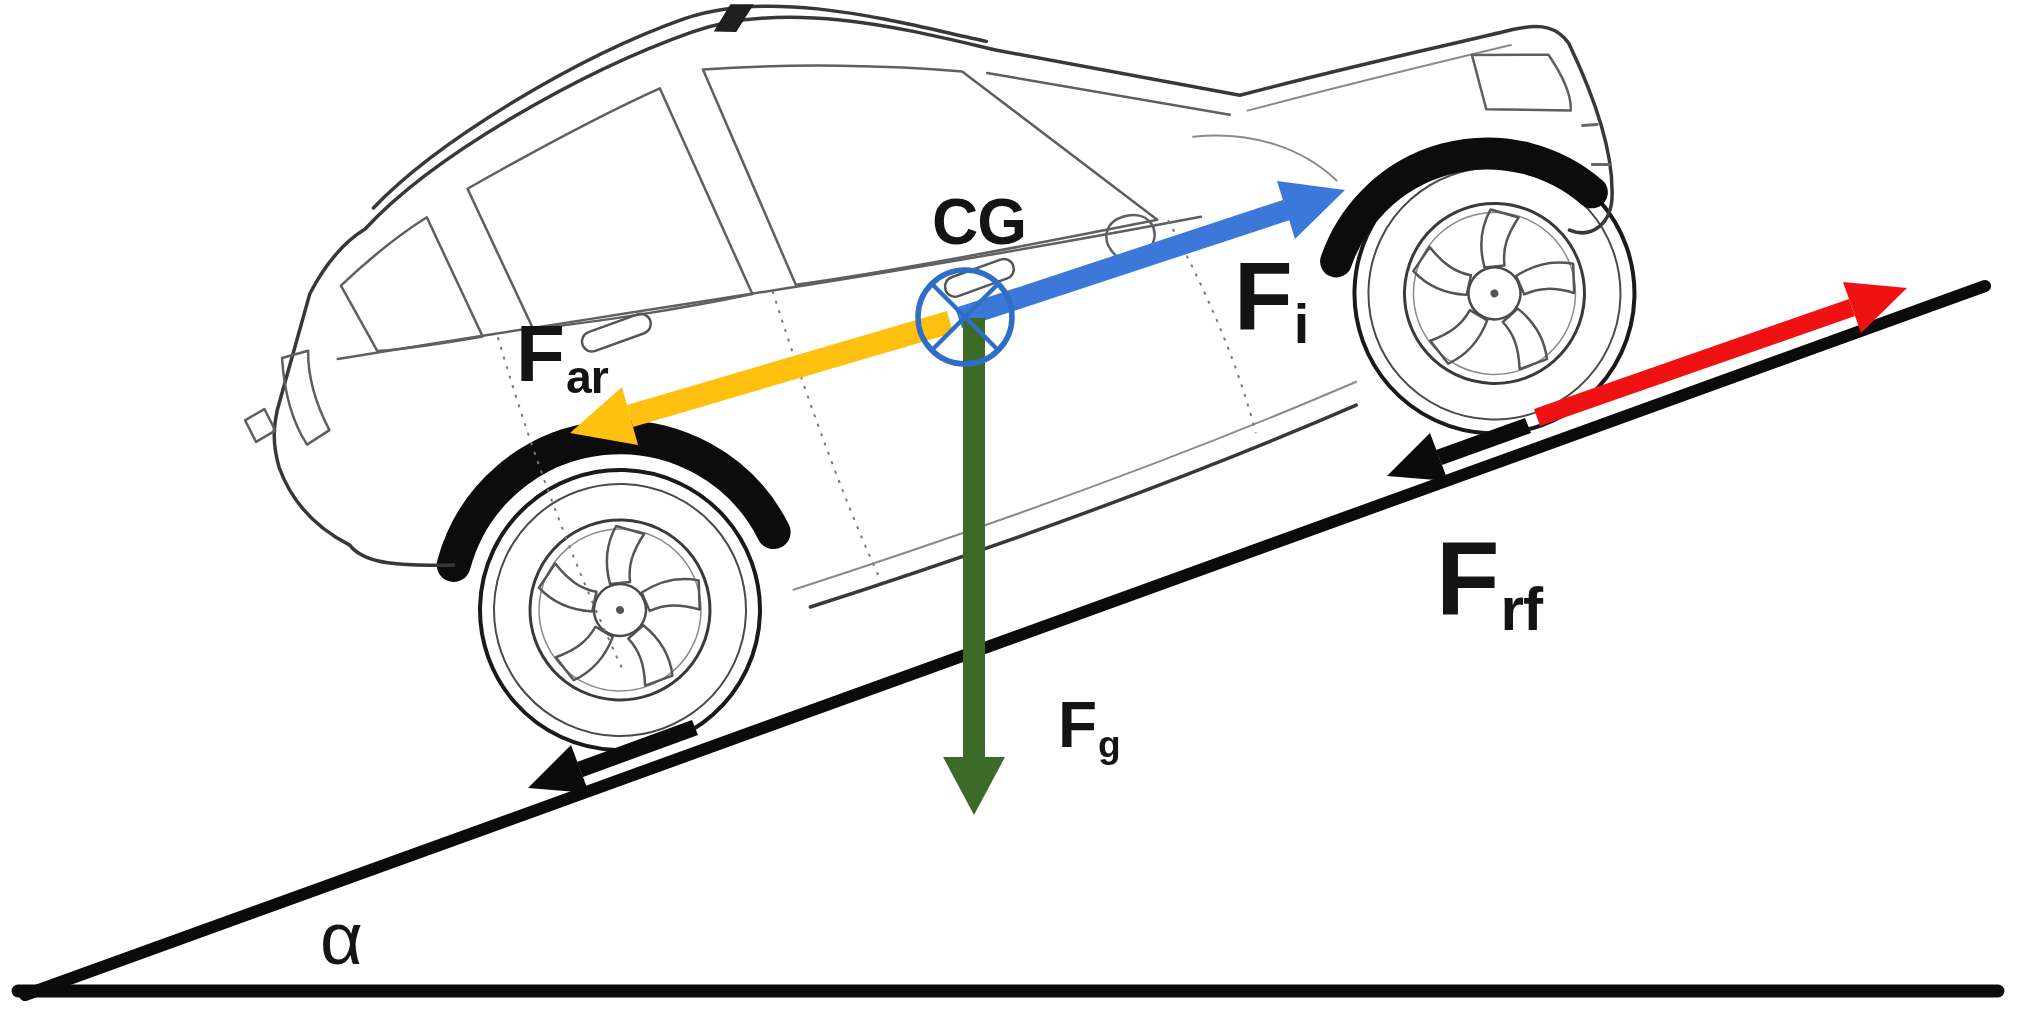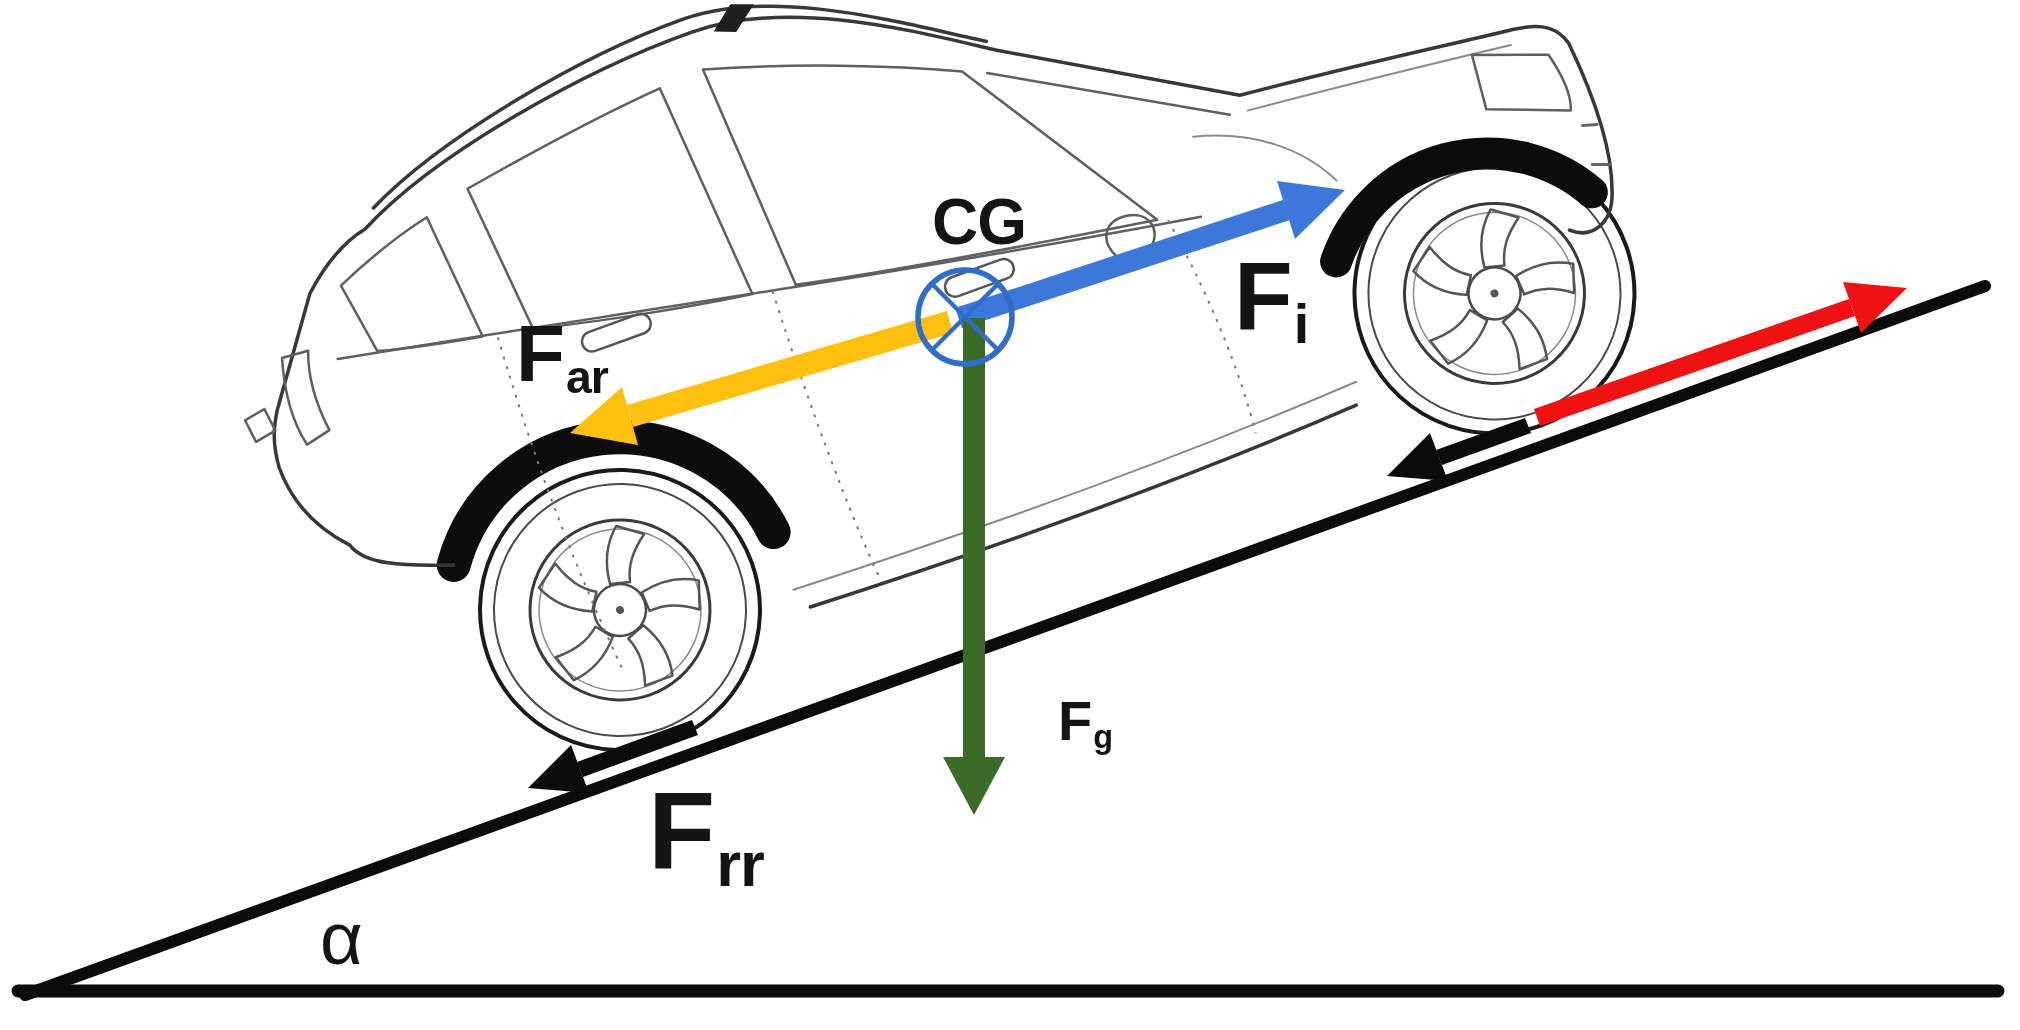--- a/index.html
+++ b/index.html
@@ -169,24 +169,24 @@
 
   <div class="flabel" style="left:1190px;top:248px;font-size:96px;margin-left:44px;">
     <span>F</span><span class="sub">i</span>
   </div>
 
 
   <div class="flabel" style="left:516px;top:314px;font-size:80px;text-align:right;">
     <span>F</span><span class="sub">ar</span>
   </div>
 
-  <div class="flabel" style="left:1058px;top:693px;font-size:56px;">
+  <div class="flabel" style="left:1058px;top:693px;font-size:64px;">
     <span>F</span><span class="sub">g</span>
   </div>
 
+  <div class="flabel" style="left:1436px;top:526px;font-size:104px;">
+    <span>F</span><span class="sub">rf</span>
+  </div>
 
-  <div class="flabel" style="left:648px;top:776px;font-size:110px;">
-    <span>F</span><span class="sub">rr</span>
-  </div>
 
   <div class="flabel alpha-label" style="left:320px;top:902px;font-size:74px;">α</div>
 
 </div>
 
 </body></html>

